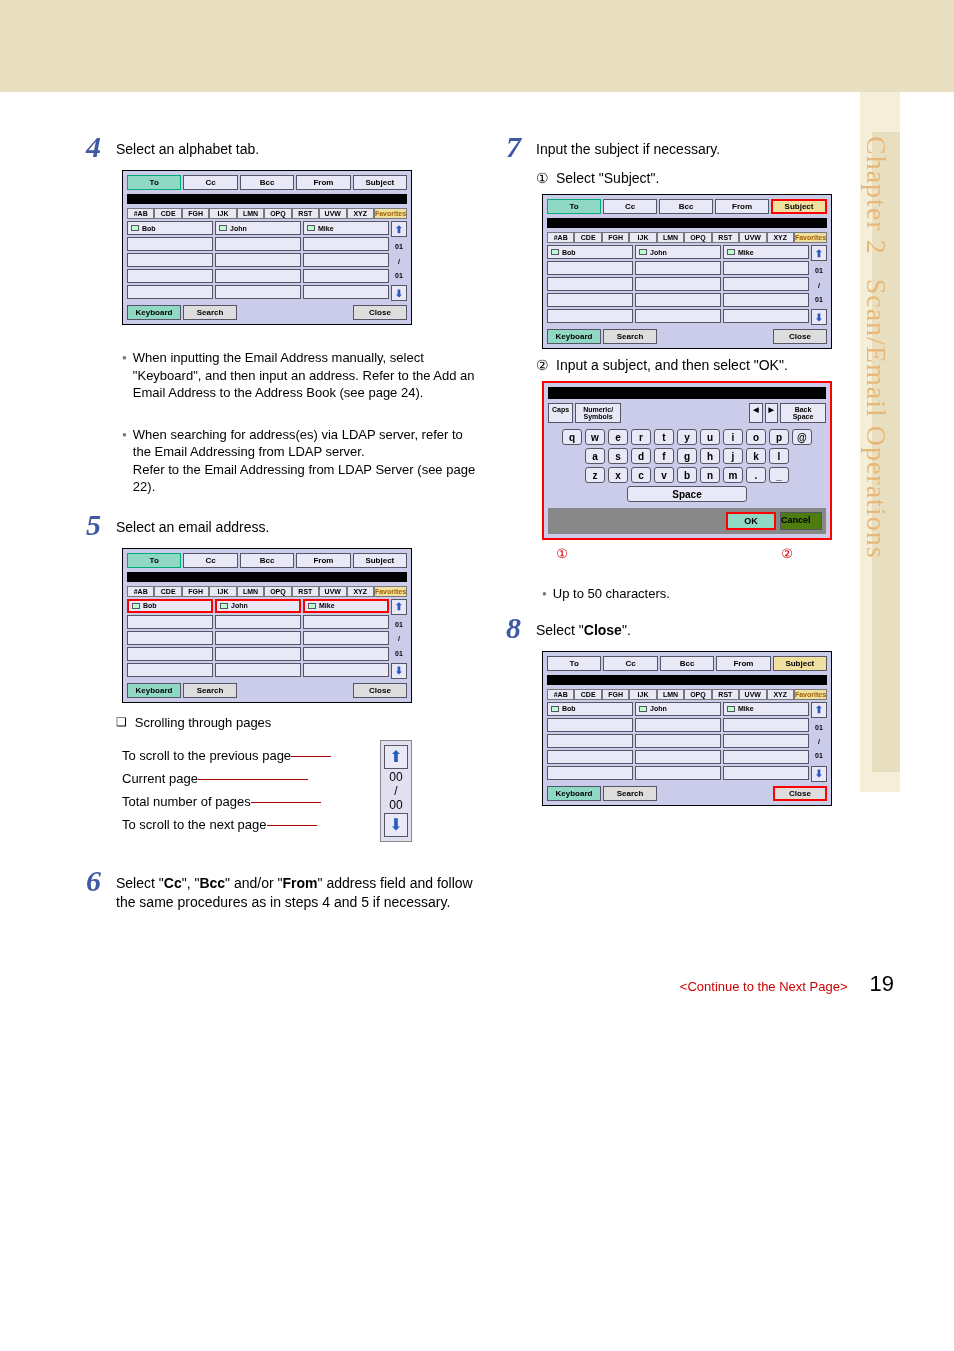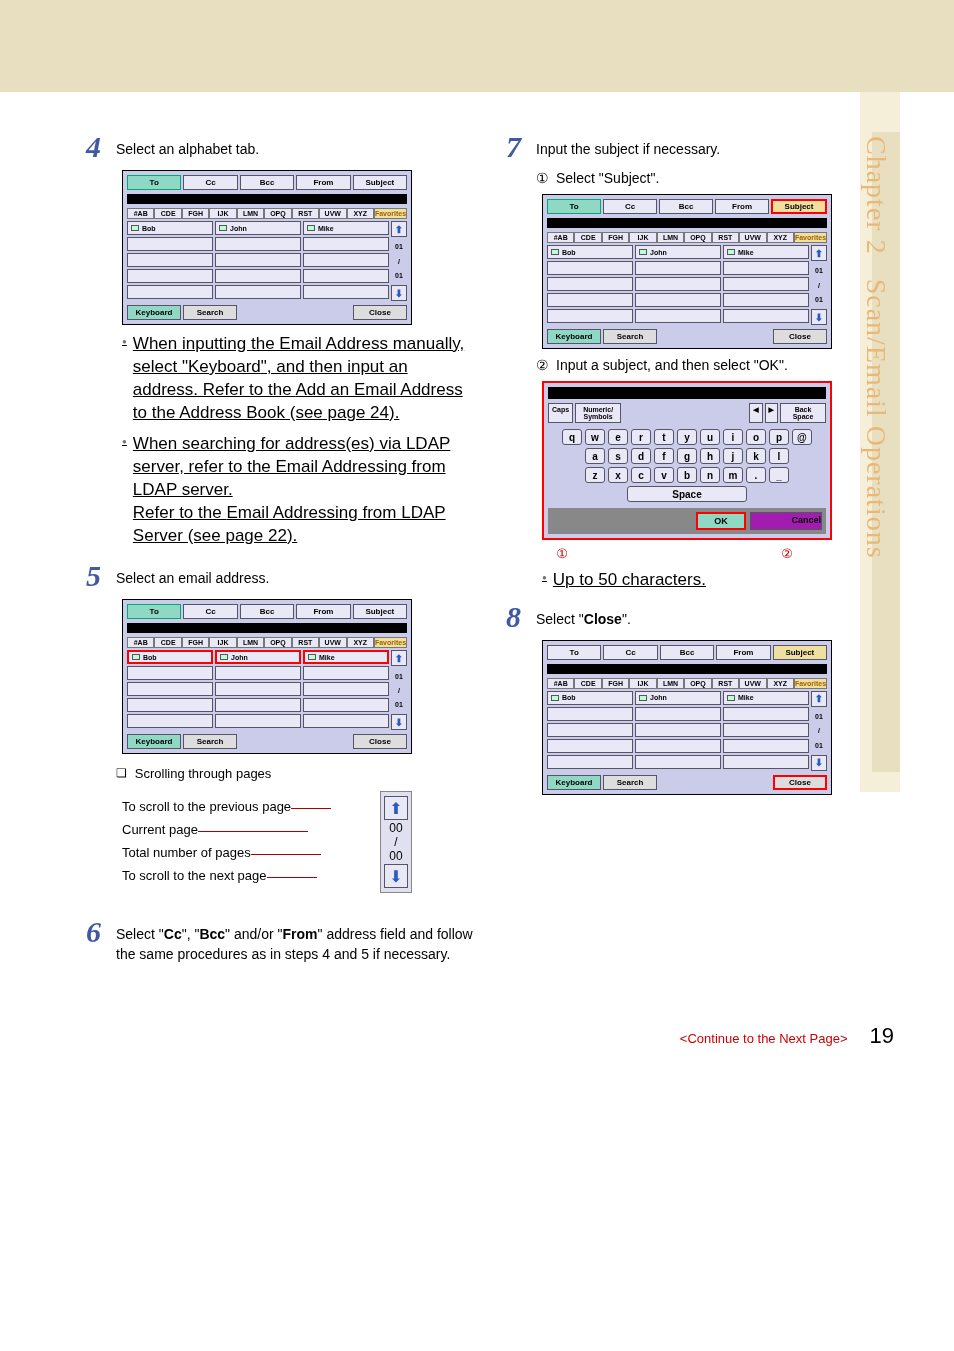--- a/index.html
+++ b/index.html
@@ -11,21 +11,21 @@
   .side-text { position: absolute; right: 62px; top: 136px; font-size: 28px; color: #e8b878; writing-mode: vertical-rl; text-orientation: sideways; letter-spacing: 1px; font-family: Georgia, serif; }
   .col { width: 390px; }
   .col + .col { margin-left: 30px; }
   .step { display: flex; margin-bottom: 8px; }
   .stepnum { font-family: Georgia, 'Times New Roman', serif; font-style: italic; font-weight: bold; font-size: 30px; color: #4059a3; width: 30px; flex-shrink: 0; line-height: 1; }
   .steptext { padding-top: 8px; font-size: 14px; line-height: 1.4; flex: 1; }
   .steptext .bold { font-weight: bold; }
   .substep { display: flex; margin: 8px 0 6px 30px; }
   .circnum { width: 20px; flex-shrink: 0; font-size: 14px; }
   .subtext { font-size: 14px; }
-  .bullet { display: flex; margin: 8px 0 0 36px; font-size: 17px; line-height: 1.35; text-decoration: underline; }
+  .bullet { display: flex; margin: 24px 0 0 36px; font-size: 13px; line-height: 1.35; }
   .bullet::before { content: "●"; color: #777; font-size: 8px; margin-right: 6px; margin-top: 4px; flex-shrink: 0; }
   .checkbox-line { display: flex; margin: 12px 0 4px 30px; font-size: 13px; }
   .checkbox-line::before { content: "❏"; margin-right: 8px; font-size: 12px; }
   
   .panel { width: 290px; margin: 8px 0 6px 36px; border: 1px solid #000; background: #cbccea; font-size: 8px; font-weight: bold; padding: 4px; }
   .panel-row { display: flex; gap: 2px; margin-bottom: 4px; }
   .topbtn { flex: 1; text-align: center; background: #e8e8f6; border: 1px solid #556; padding: 2px 0; font-size: 8px; font-weight: bold; }
   .topbtn.sel { background: #8fd9c4; border: 1px solid #0a7; }
   .topbtn.hl { border: 2px solid #f00; background: #f0e0a0; padding: 1px 0; }
   .blackbar { background: #000; height: 10px; margin-bottom: 4px; }
@@ -58,21 +58,21 @@
   .kb-black { background: #000; height: 12px; margin-bottom: 4px; }
   .kb-toprow { display: flex; gap: 2px; margin-bottom: 6px; }
   .kb-sbtn { background: #e8e8f6; border: 1px solid #556; font-size: 7px; padding: 2px 3px; }
   .kb-sbtn.wide { flex: 0 0 46px; text-align: center; }
   .kb-sbtn.spacer { flex: 1; border: none; background: transparent; }
   .key-row { display: flex; justify-content: center; gap: 3px; margin-bottom: 3px; }
   .key { width: 20px; height: 16px; border: 1px solid #556; background: #e8e8f6; border-radius: 3px; display: flex; align-items: center; justify-content: center; font-size: 10px; }
   .key.space { width: 120px; font-size: 10px; }
   .kb-bottom { background: #888; padding: 4px; display: flex; justify-content: flex-end; gap: 4px; margin-top: 6px; }
   .kb-ok { width: 50px; text-align: center; border: 2px solid #f00; background: #8fd9c4; font-size: 9px; padding: 2px 0; }
-  .kb-cancel { width: 72px; text-align: right; border: 1px solid #556; background: #a21caf; font-size: 9px; padding: 2px 0; }
+  .kb-cancel { width: 42px; text-align: left; border: 1px solid #556; background: #4d7c0f; font-size: 9px; padding: 2px 0; }
   .callouts { width: 290px; margin: 0 0 6px 36px; display: flex; font-size: 13px; }
   .co1 { flex: 0 0 40px; text-align: center; color: #c00; }
   .co2 { flex: 1; }
   .co3 { flex: 0 0 90px; text-align: center; color: #c00; }
   .footer { display: flex; justify-content: flex-end; align-items: baseline; padding: 20px 60px 40px 0; gap: 22px; }
   .footer .cont { color: #c00; font-size: 13px; }
   .footer .pg { font-size: 22px; }
 </style>
 </head>
 <body>

